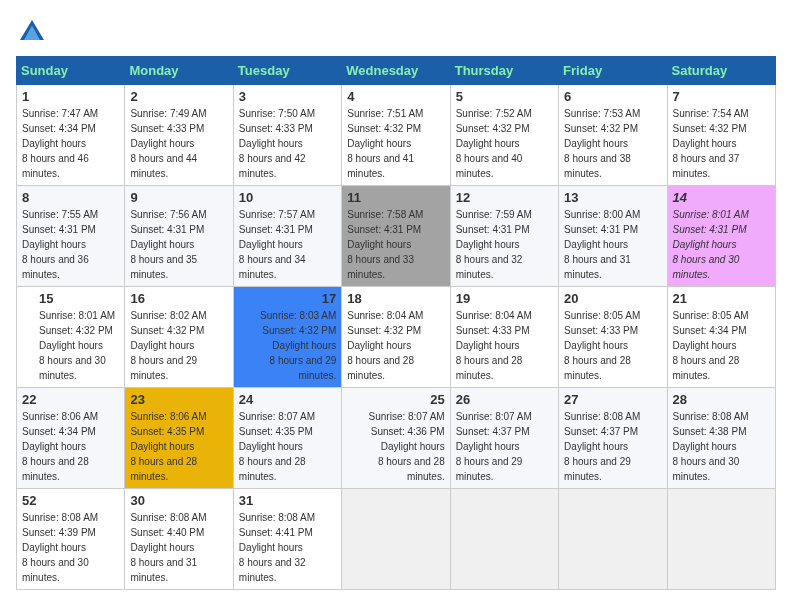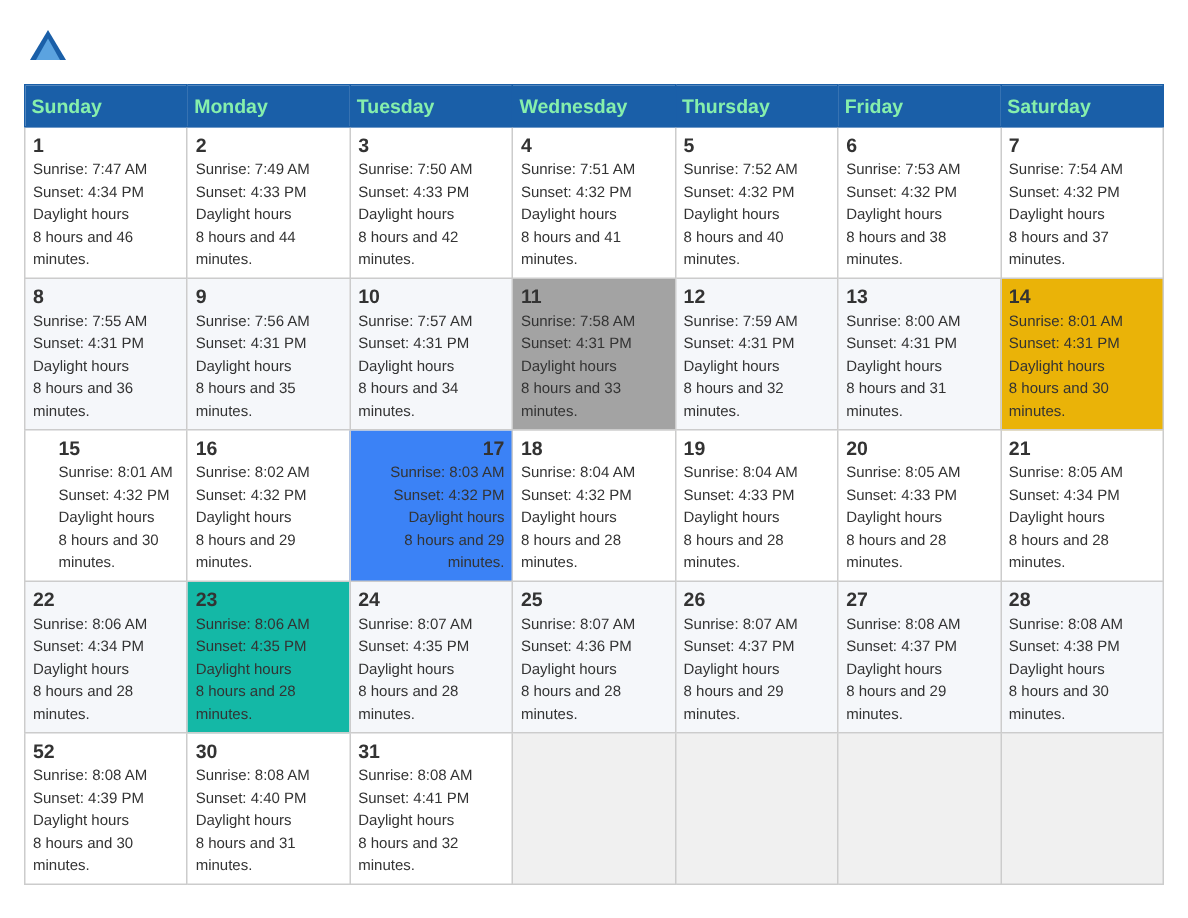--- a/index.html
+++ b/index.html
@@ -239,21 +239,21 @@
       </td>
         <td style="background: rgb(245, 247, 250);">
         <span class="day-num">13</span>
         <div class="day-info">
           Sunrise: 8:00 AM<br>
           Sunset: 4:31 PM<br>
           Daylight hours<br>
           8 hours and 31 minutes.
         </div>
       </td>
-        <td style="background: #eab308;">
+        <td style="background: #f0abfc; font-style: italic;">
         <span class="day-num">14</span>
         <div class="day-info">
           Sunrise: 8:01 AM<br>
           Sunset: 4:31 PM<br>
           Daylight hours<br>
           8 hours and 30 minutes.
         </div>
       </td>
       </tr>
       <tr>
@@ -324,39 +324,39 @@
       <tr>
         <td style="background: rgb(245, 247, 250);">
         <span class="day-num">22</span>
         <div class="day-info">
           Sunrise: 8:06 AM<br>
           Sunset: 4:34 PM<br>
           Daylight hours<br>
           8 hours and 28 minutes.
         </div>
       </td>
-        <td style="background: #14b8a6;">
+        <td style="background: #eab308;">
         <span class="day-num">23</span>
         <div class="day-info">
           Sunrise: 8:06 AM<br>
           Sunset: 4:35 PM<br>
           Daylight hours<br>
           8 hours and 28 minutes.
         </div>
       </td>
         <td style="background: rgb(245, 247, 250);">
         <span class="day-num">24</span>
         <div class="day-info">
           Sunrise: 8:07 AM<br>
           Sunset: 4:35 PM<br>
           Daylight hours<br>
           8 hours and 28 minutes.
         </div>
       </td>
-        <td style="background: rgb(245, 247, 250);">
+        <td style="background: rgb(245, 247, 250); text-align: right;">
         <span class="day-num">25</span>
         <div class="day-info">
           Sunrise: 8:07 AM<br>
           Sunset: 4:36 PM<br>
           Daylight hours<br>
           8 hours and 28 minutes.
         </div>
       </td>
         <td style="background: rgb(245, 247, 250);">
         <span class="day-num">26</span>

